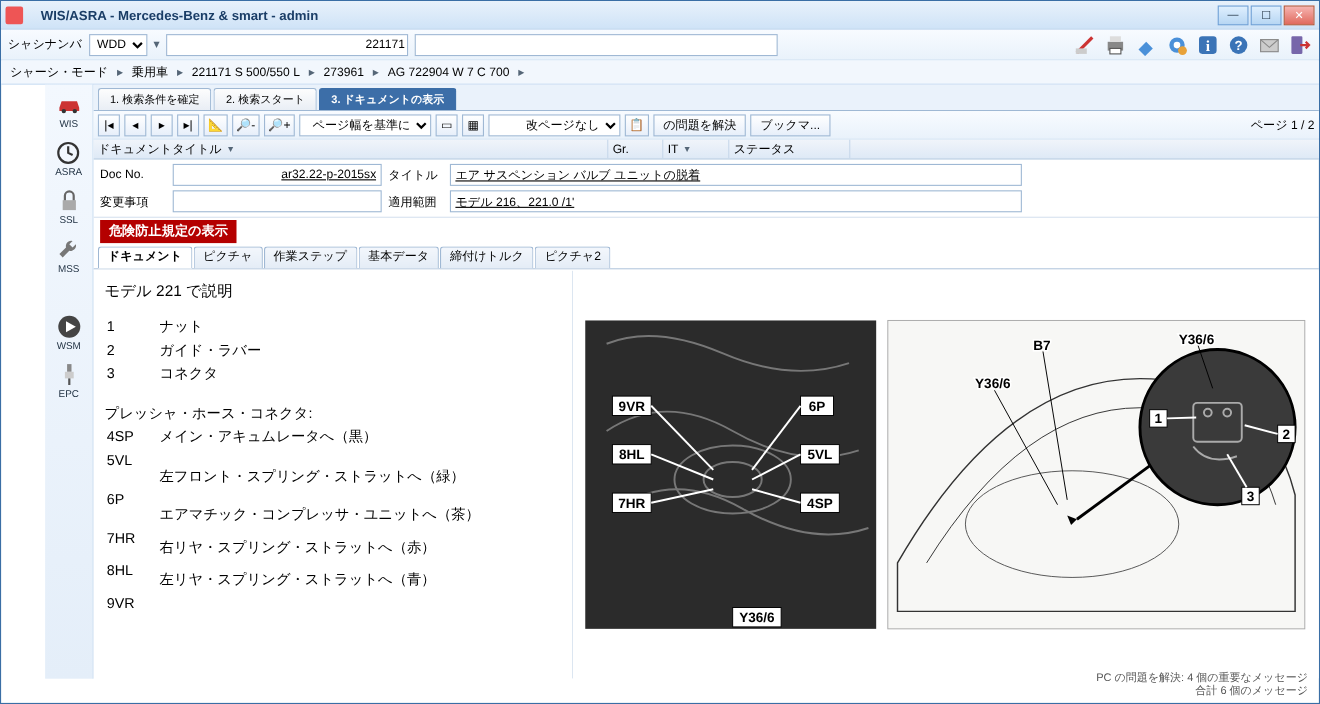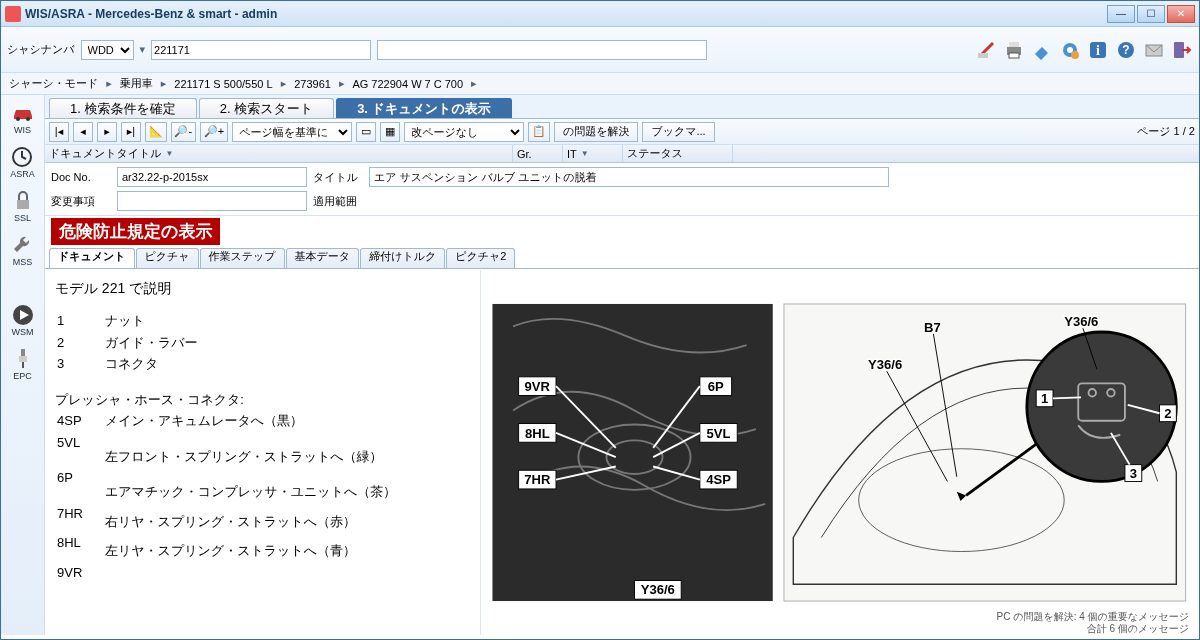--- a/index.html
+++ b/index.html
@@ -1,57 +1,57 @@
 <!DOCTYPE html>
 <html><head>
 <meta charset="utf-8">
 <style>
   * { box-sizing: border-box; margin: 0; padding: 0; }
   body { font-family: "Meiryo", "MS Gothic", sans-serif; font-size: 11px; background: #fff; overflow: hidden; }
   .window { width: 1200px; height: 640px; border: 1px solid #3a6ea5; background: #fff; position: relative; }
-  .titlebar { height: 26px; background: linear-gradient(#e8f1fb,#cfe3f7); border-bottom:1px solid #a9c7e8; display:flex; align-items:center; padding:0 4px; color:#1a3d66; }
+  .titlebar { height: 26px; background: linear-gradient(#e8f1fb,#cfe3f7); border-bottom:1px solid #a9c7e8; display:flex; align-items:center; padding:0 4px; color:#1a3d66;gap:12px; }
   .titlebar .icon { width:16px; height:16px; margin-right:4px; background:#e55; border-radius:2px; }
   .titlebar-title { flex:1; font-weight:bold; font-size:12px; }
   .winbtns { display:flex; gap:2px; }
   .winbtn { width:28px; height:18px; border:1px solid #6fa0d6; background:linear-gradient(#dfeffe,#b7d6f3); display:flex;align-items:center;justify-content:center; font-size:10px; color:#234; }
   .winbtn.close { background:linear-gradient(#f6b4b0,#e06a5e); color:#fff; border-color:#b53; }
   .menubar { height:20px; display:flex; align-items:center; gap:12px; padding:0 8px; background:linear-gradient(#f3f8fe,#e5effa); border-bottom:1px solid #bcd; font-size:11px;}
   .menubar span{ cursor:default; }
-  .topstrip { height:46px; display:flex; align-items:center; gap:6px; padding:2px 6px; background:linear-gradient(#f8fbff,#e9f2fb); border-bottom:1px solid #cbdef2;}
+  .topstrip { height:28px; display:flex; align-items:center; gap:6px; padding:2px 6px; background:linear-gradient(#f8fbff,#e9f2fb); border-bottom:1px solid #cbdef2;}
   .lbl { font-size:11px; }
-  select,input[type=text]{ font-size:11px; border:1px solid #9fb8d4; height:20px; background:#fff; padding:0 2px;}
+  select,input[type=text]{ font-size:11px; border:1px solid #9fb8d4; height:20px; background:#fff; padding:0 2px;text-align:right;}
   .topstrip .chassis { width:220px; }
   .topstrip .search { width:330px; }
   .tooliconrow { margin-left:auto; display:flex; gap:6px; align-items:center;}
   .tico { width:22px; height:22px; display:flex;align-items:center;justify-content:center;}
   .tico svg{ width:20px;height:20px;}
   .breadcrumb { height:22px; display:flex; align-items:center; gap:6px; padding:0 8px; background:#f2f7fd; border-bottom:1px solid #cbdef2; font-size:11px;}
   .breadcrumb .sep::after{content:"▸"; color:#567; margin:0 2px;}
   .bodyrow { display:flex; height:calc(100% - 26px - 20px - 30px - 22px); }
-  .sidebar { width:44px; background:linear-gradient(#f3f8fe,#e4eef9); border-right:1px solid #cbdef2; display:flex; flex-direction:column; align-items:center; gap:10px; padding-top:6px;}
+  .sidebar { width:44px; background:linear-gradient(#f3f8fe,#e4eef9); border-right:1px solid #cbdef2; display:flex; flex-direction:column; align-items:center; gap:10px; padding-top:6px;margin-left:40px;}
   .sideitem { display:flex; flex-direction:column; align-items:center; font-size:9px; color:#234; cursor:default;}
   .sideitem .sic { width:24px; height:24px; display:flex;align-items:center;justify-content:center; }
   .main { flex:1; display:flex; flex-direction:column; overflow:hidden; }
   
   .steptabs { height:24px; display:flex; align-items:flex-end; padding:0 4px; background:#eaf2fb; gap:2px; border-bottom:1px solid #9fb8d4;}
-  .steptab { height:20px; padding:0 20px; border:1px solid #9fb8d4; border-bottom:none; background:linear-gradient(#fdfdfd,#e9eef5); display:flex;align-items:center; font-size:13px; border-radius:3px 3px 0 0;}
+  .steptab { height:20px; padding:0 10px; border:1px solid #9fb8d4; border-bottom:none; background:linear-gradient(#fdfdfd,#e9eef5); display:flex;align-items:center; font-size:10px; border-radius:3px 3px 0 0;}
   .steptab.active { background:#3c6ea8; color:#fff; font-weight:bold; border-color:#3c6ea8;}
   
   .doctoolbar { height:26px; display:flex; align-items:center; gap:4px; padding:2px 4px; background:linear-gradient(#f8fbff,#e9f2fb); border-bottom:1px solid #cbdef2;}
   .btn { height:20px; min-width:20px; border:1px solid #9fb8d4; background:linear-gradient(#fff,#e7effa); display:flex;align-items:center;justify-content:center; padding:0 3px; font-size:11px;}
   .doctoolbar select{ height:20px;}
   .spacer { flex:1;}
   
   .colhdr { height:18px; display:flex; background:linear-gradient(#f0f4fa,#dee9f6); border-bottom:1px solid #b0c7df; font-size:11px;}
   .colhdr > div { border-right:1px solid #c7d8ea; padding:1px 4px; display:flex;align-items:center;}
   .colhdr .sorticon::after{ content:"▼"; font-size:8px; margin-left:4px; color:#567;}
   
   .metaform { padding:4px 6px; display:grid; grid-template-columns:60px 190px 50px 520px; gap:4px 6px; align-items:center; border-bottom:1px solid #d6e2ef;}
-  .metaform input, .metaform .fval{ height:20px; border:1px solid #9fb8d4; padding:0 4px; display:flex;align-items:center; font-size:11px; background:#fff;}
-  .redtag { display:inline-block; background:#b40000; color:#fff; padding:2px 8px; margin:2px 6px; font-size:17px; font-weight:bold;}
+  .metaform input, .metaform .fval{ height:20px; border:1px solid #9fb8d4; padding:0 4px; display:flex;align-items:center; font-size:11px; background:#fff;text-decoration:underline;}
+  .redtag { display:inline-block; background:#b40000; color:#fff; padding:2px 8px; margin:2px 6px; font-size:12px; font-weight:bold;}
   
   .doctabs { height:22px; display:flex; align-items:flex-end; padding:0 4px; gap:1px; border-bottom:1px solid #9fb8d4;}
   .doctab { height:20px; padding:0 8px; border:1px solid #9fb8d4; border-bottom:none; background:linear-gradient(#f3f7fc,#e4ecf6); font-size:11px; border-radius:3px 3px 0 0;}
   .doctab.active { background:#fff; font-weight:bold;}
   
   .docarea { flex:1; display:flex; overflow:hidden; border-top:1px solid #fff;}
   .textpane { width:436px; padding:8px 10px; font-size:13px; line-height:1.5; overflow:auto; border-right:1px solid #dce6f1;}
   .textpane table td:first-child{ width:46px; vertical-align:top;}
   .figurepane { flex:1; background:#fff; position:relative; display:flex; align-items:flex-start; justify-content:center; padding:4px; overflow:hidden;}
   .figurepane svg { width:100%; height:100%; }
@@ -243,20 +243,21 @@
 
       <div class="metaform">
         <span class="lbl">Doc No.</span>
         <input type="text" value="ar32.22-p-2015sx" style="">
         <span class="lbl">タイトル</span>
         <div class="fval">エア サスペンション バルブ ユニットの脱着</div>
 
         <span class="lbl">変更事項</span>
         <input type="text" value="" style="">
         <span class="lbl">適用範囲</span>
+        <div class="fval">モデル 216、221.0 /1'</div>
       </div>
       <div><span class="redtag">危険防止規定の表示</span></div>
 
       <div class="doctabs">
         <div class="doctab active">ドキュメント</div>
         <div class="doctab">ピクチャ</div>
         <div class="doctab">作業ステップ</div>
         <div class="doctab">基本データ</div>
         <div class="doctab">締付けトルク</div>
         <div class="doctab">ピクチャ2</div>

